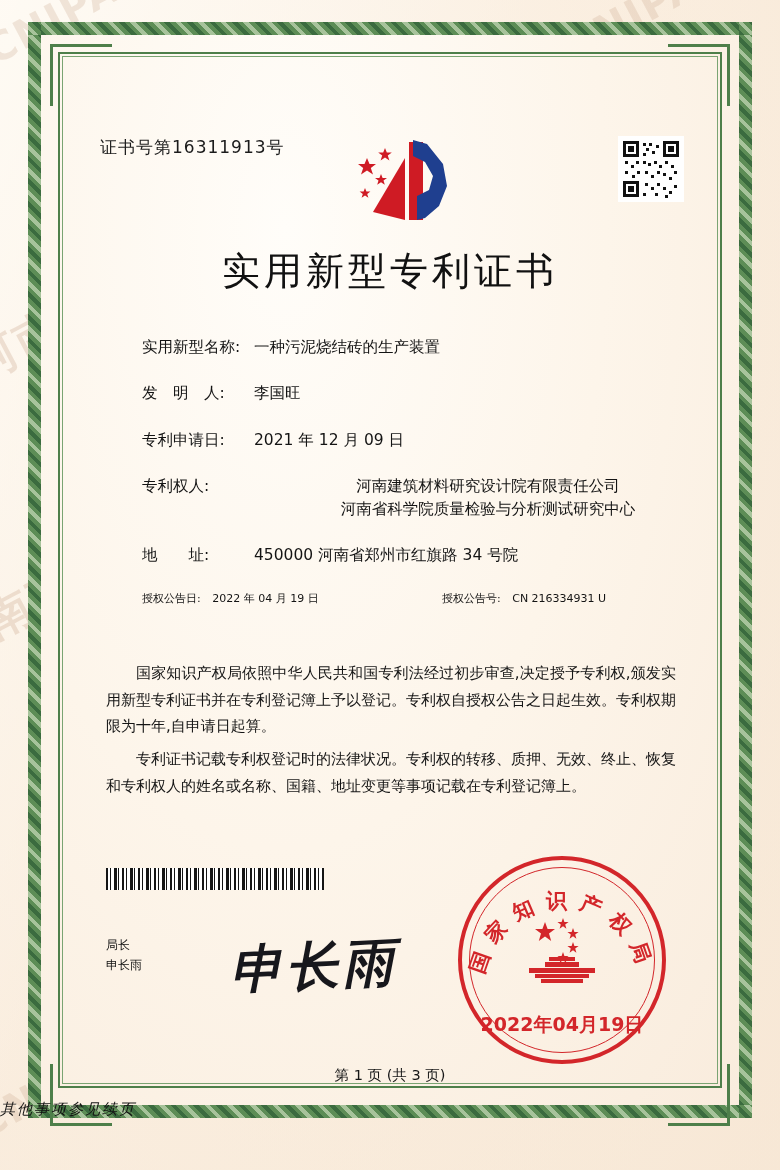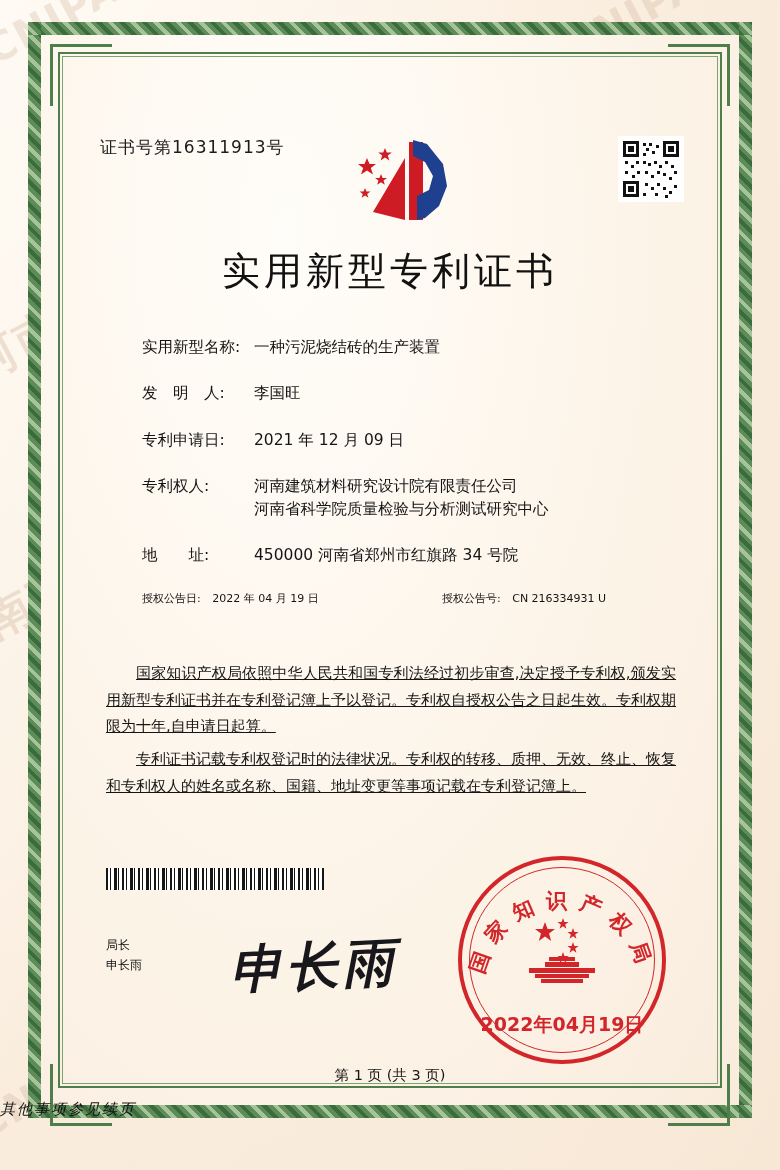--- a/index.html
+++ b/index.html
@@ -155,21 +155,21 @@
   }
   .flabel {
     width: 112px;
     flex: 0 0 112px;
     letter-spacing: 0px;
     white-space: nowrap;
   }
   .fvalue {
     flex: 1;
   }
-  .fvalue .line2 { display: block; }
+  .fvalue .line2 { display: block; text-align: center; }
   .sep { margin: 0 4px; }
 
   .grant-row {
     display: flex;
     margin-bottom: 6px;
     font-size: 11px;
   }
   .grant-row .g1 { width: 300px; }
 
   
@@ -178,21 +178,20 @@
     left: 44px; top: 604px;
     width: 582px;
     font-size: 15px;
     color: #151515;
     line-height: 1.78;
     text-align: justify;
   }
   .paras p {
     margin: 0 12px 6px 0;
     text-indent: 2em;
-    text-decoration: underline;
   }
 
   
   .barcode {
     position: absolute;
     left: 44px; top: 812px;
     width: 218px; height: 22px;
     background: repeating-linear-gradient(90deg,
       #151515 0 2px, #fff 2px 4px, #151515 4px 5px, #fff 5px 8px,
       #151515 8px 11px, #fff 11px 12px, #151515 12px 13px, #fff 13px 16px);

